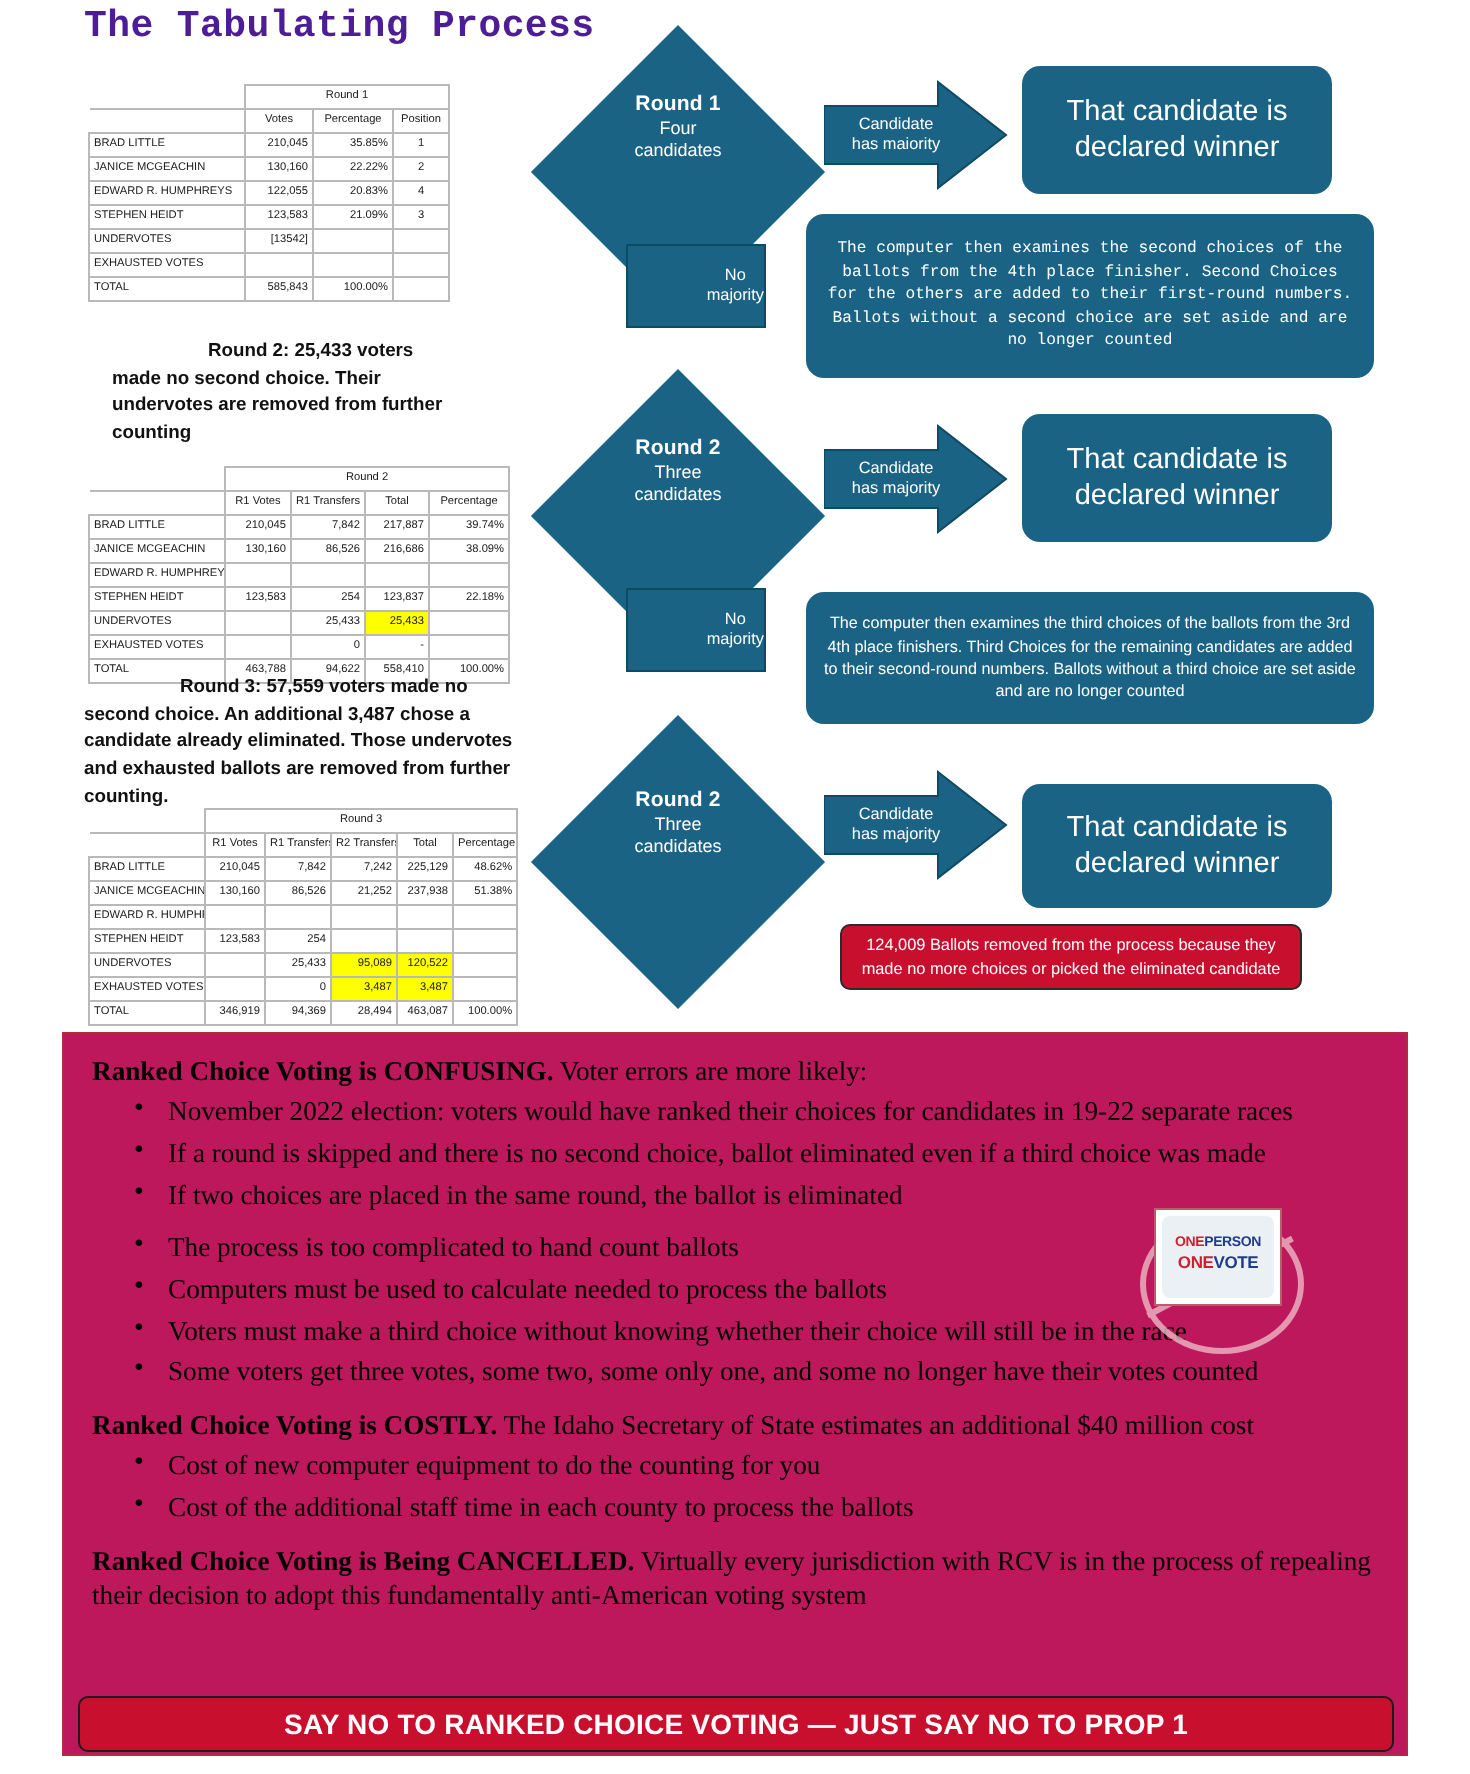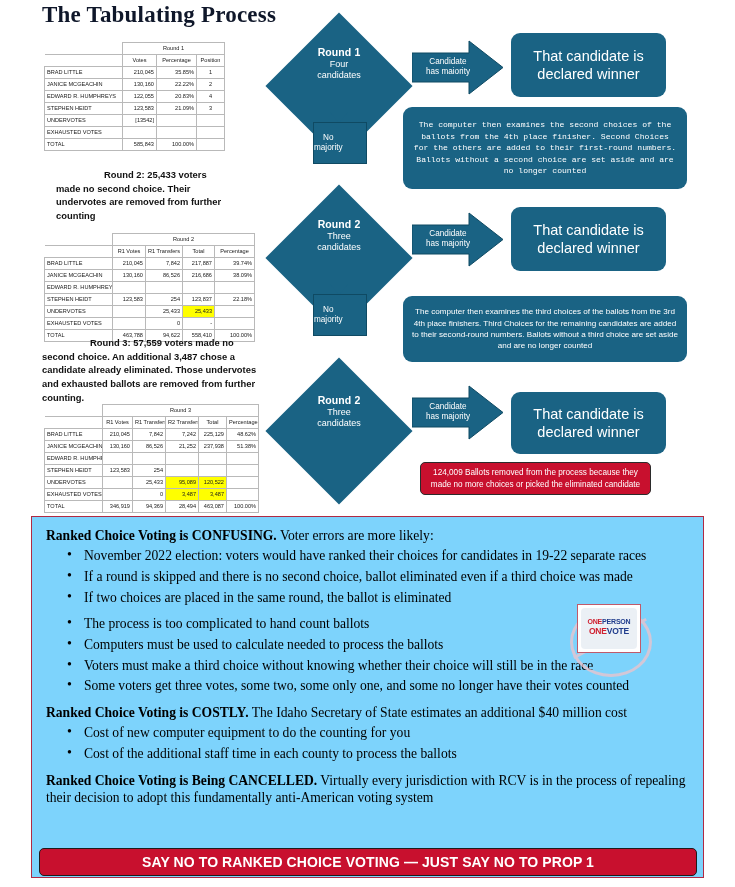--- a/index.html
+++ b/index.html
@@ -19,24 +19,24 @@
     left: 0; top: 0;
     width: 735px;
     height: 887px;
     background: #fff;
   }
   
   .title {
     position: absolute;
     left: 42px;
     top: 2px;
-    font-family: Liberation Serif, serif;
+    font-family: Liberation Mono, monospace;
     font-weight: bold;
-    font-size: 23px;
-    color: #0f172a;
+    font-size: 19px;
+    color: #4c1d95;
     letter-spacing: 0.2px;
   }
   
   .tbl {
     position: absolute;
     border-collapse: collapse;
     font-family: "Liberation Sans", sans-serif;
     font-size: 5.6px;
     color: #1a1a1a;
     background: #fff;
@@ -112,22 +112,23 @@
   }
   .nobox {
     position: absolute;
     background: #1a6384;
     color: #fff;
     font-size: 8.2px;
     line-height: 1.25;
     text-align: center;
     display: flex;
     align-items: center;
-    justify-content: flex-start;
+    justify-content: flex-end;
     border: 1px solid #0f4a63;
+    padding-left: 16px;
   }
   .arrow-right {
     position: absolute;
     color: #fff;
     font-size: 8.2px;
     line-height: 1.3;
   }
   .arrow-right .txt {
     position: absolute;
     left: 8px;
@@ -152,21 +153,21 @@
 
   
   .panel {
     position: absolute;
     left: 31px;
     top: 516px;
     width: 673px;
     height: 362px;
     border: 1.5px solid #b02a43;
     box-sizing: border-box;
-    background: #7dd3fc;
+    background: #be185d;
   }
   .panel-inner {
     position: relative;
     padding: 10px 14px 0 14px;
     font-family: "Liberation Serif", serif;
     font-size: 13.6px;
     color: #000;
     line-height: 1.28;
   }
   .hd {

